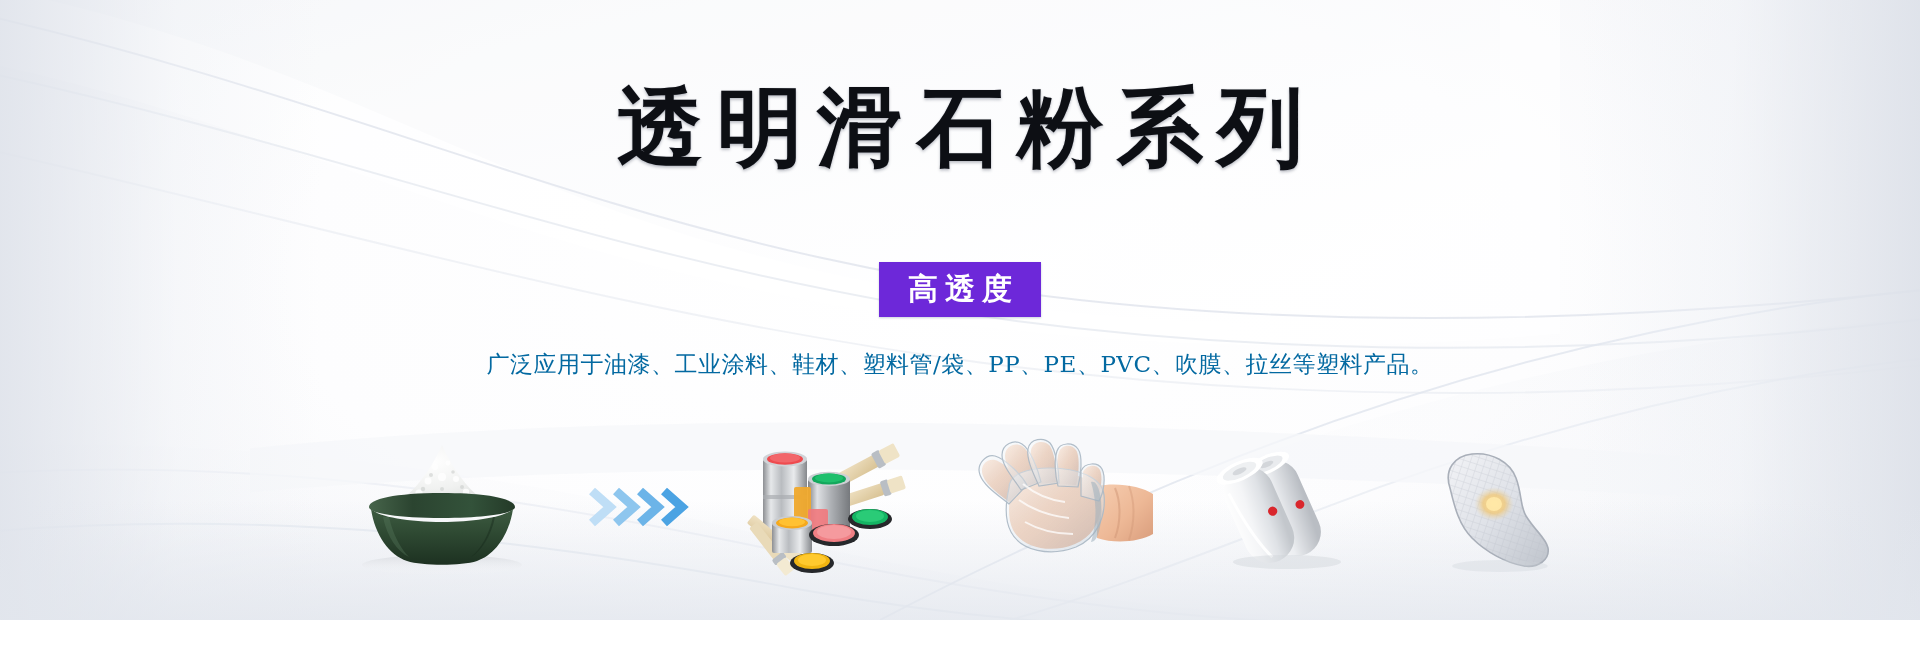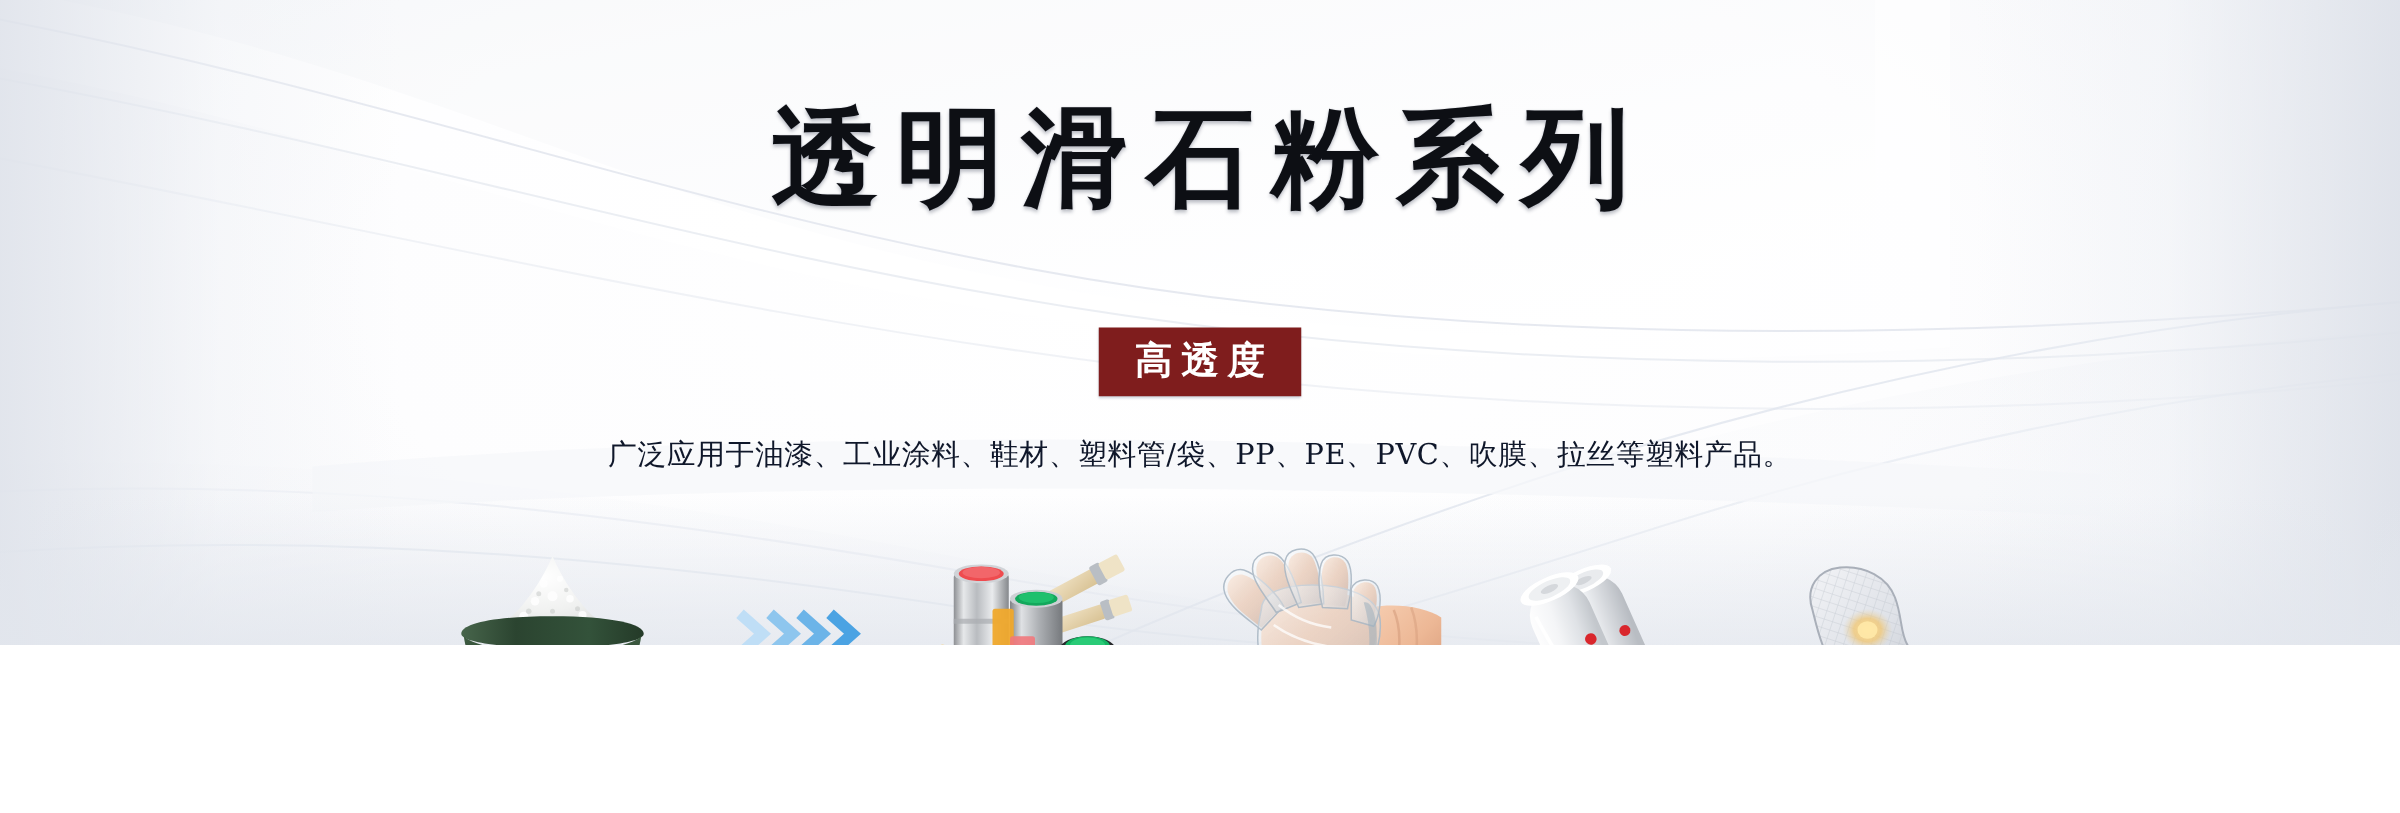--- a/index.html
+++ b/index.html
@@ -4,21 +4,21 @@
 <title>Banner</title>
 <style>
   html, body {
     margin: 0;
     padding: 0;
     background: #ffffff;
   }
   #banner {
     position: relative;
     width: 1920px;
-    height: 516px;
+    height: 620px;
     overflow: hidden;
     background: #ffffff;
     font-family: "Liberation Serif", "DejaVu Serif", serif;
     user-select: none;
   }
 
   
   .bg-base {
     position: absolute;
     inset: 0;
@@ -75,38 +75,38 @@
     white-space: nowrap;
   }
 
   .badges {
     margin-top: 34px;
     display: flex;
     align-items: center;
     gap: 44px;
   }
   .badge {
-    background: #7f1d1d;
+    background: #6d28d9;
     color: #ffffff;
     font-size: 30px;
     line-height: 1;
     font-weight: 700;
     letter-spacing: 7px;
     text-indent: 7px;
     padding: 12px 22px 13px 22px;
     font-family: "DejaVu Serif", "Liberation Serif", serif;
     white-space: nowrap;
     box-shadow: 0 1px 2px rgba(10,50,90,.22);
   }
 
   .subtitle {
     margin-top: 36px;
     font-size: 23px;
     line-height: 1;
-    color: #0f172a;
+    color: #0369a1;
     letter-spacing: .5px;
     font-family: "DejaVu Serif", "Liberation Serif", serif;
     white-space: nowrap;
   }
 
   
   .strip {
     position: absolute;
     left: 0; right: 0;
     top: 432px;

